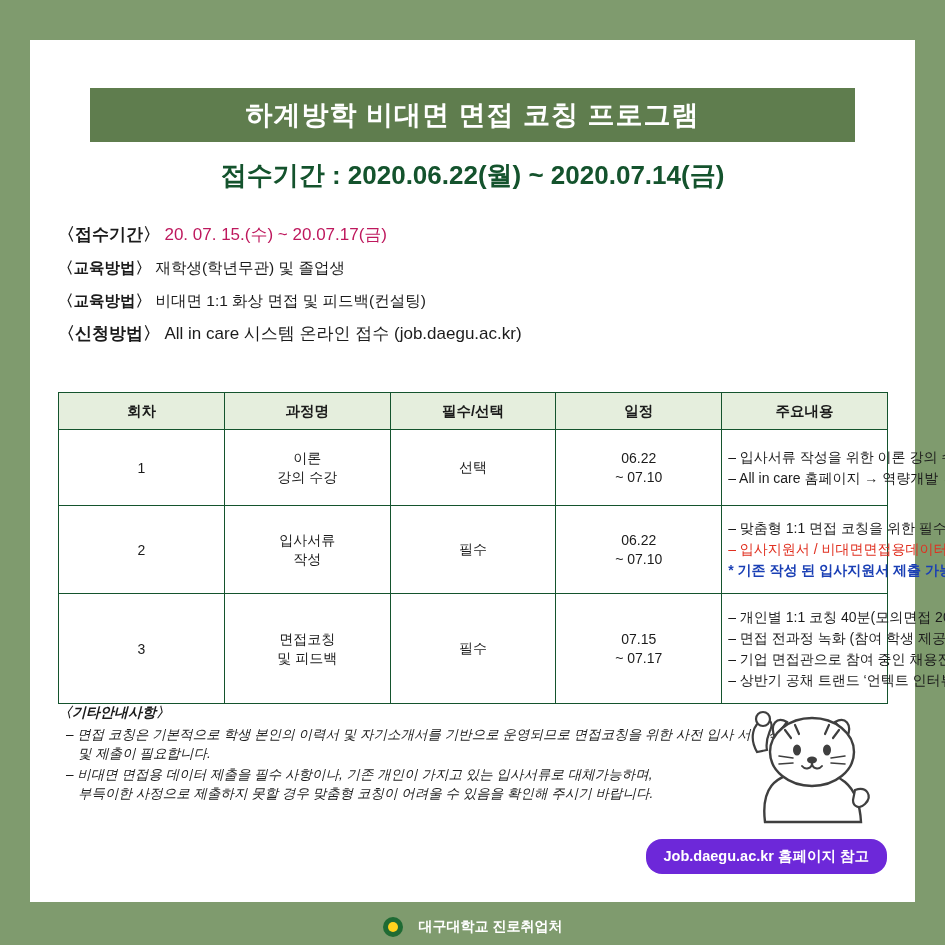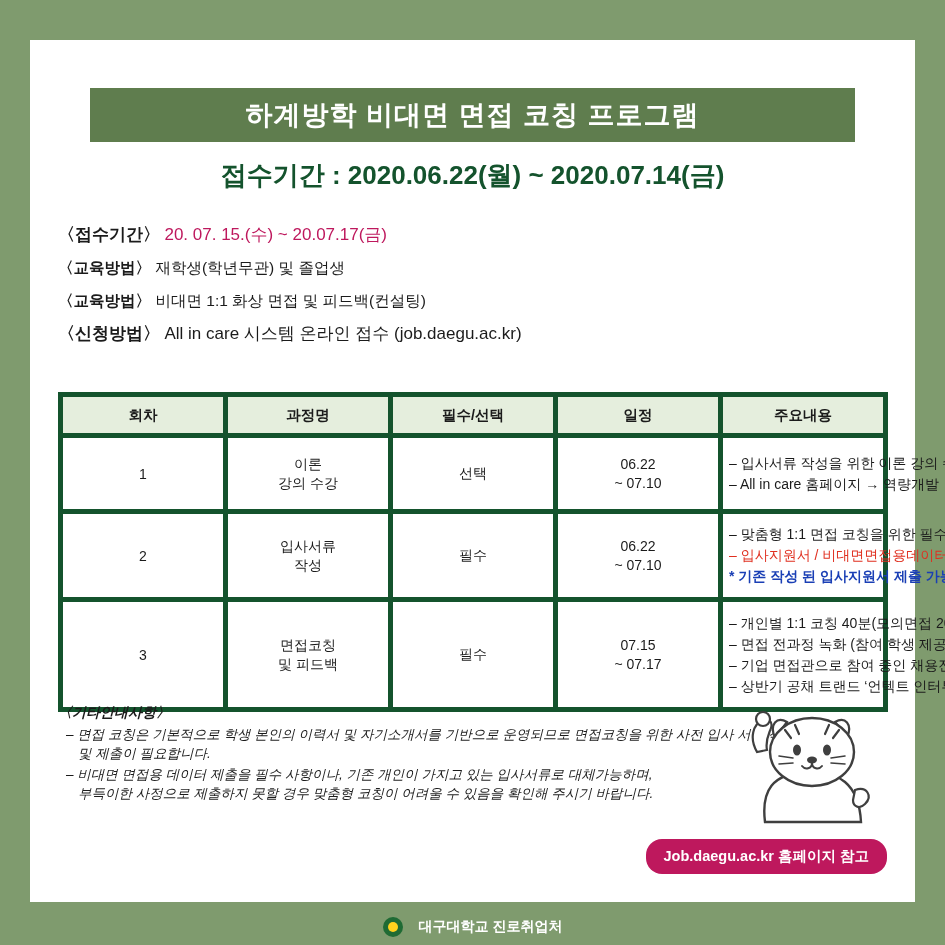--- a/index.html
+++ b/index.html
@@ -89,21 +89,21 @@
   
   table.sched {
     position: absolute;
     left: 28px;
     top: 352px;
     width: 830px;
     border-collapse: collapse;
     table-layout: fixed;
   }
   table.sched th, table.sched td {
-    border: 5px solid #14532d;
+    border: 1px solid #14532d;
     font-size: 14px;
     color: #1b1b1b;
     padding: 4px 6px;
     vertical-align: middle;
   }
   table.sched thead th {
     background: #e5eedd;
     font-weight: bold;
     text-align: center;
     height: 28px;
@@ -141,21 +141,21 @@
   .note-item .cont {
     display: block;
     padding-left: 12px;
   }
 
   
   .pill {
     position: absolute;
     right: 28px;
     bottom: 28px;
-    background: #be185d;
+    background: #6d28d9;
     color: #ffffff;
     font-size: 14.5px;
     font-weight: bold;
     padding: 8px 18px;
     border-radius: 16px;
     white-space: nowrap;
   }
 
   
   .mascot {

